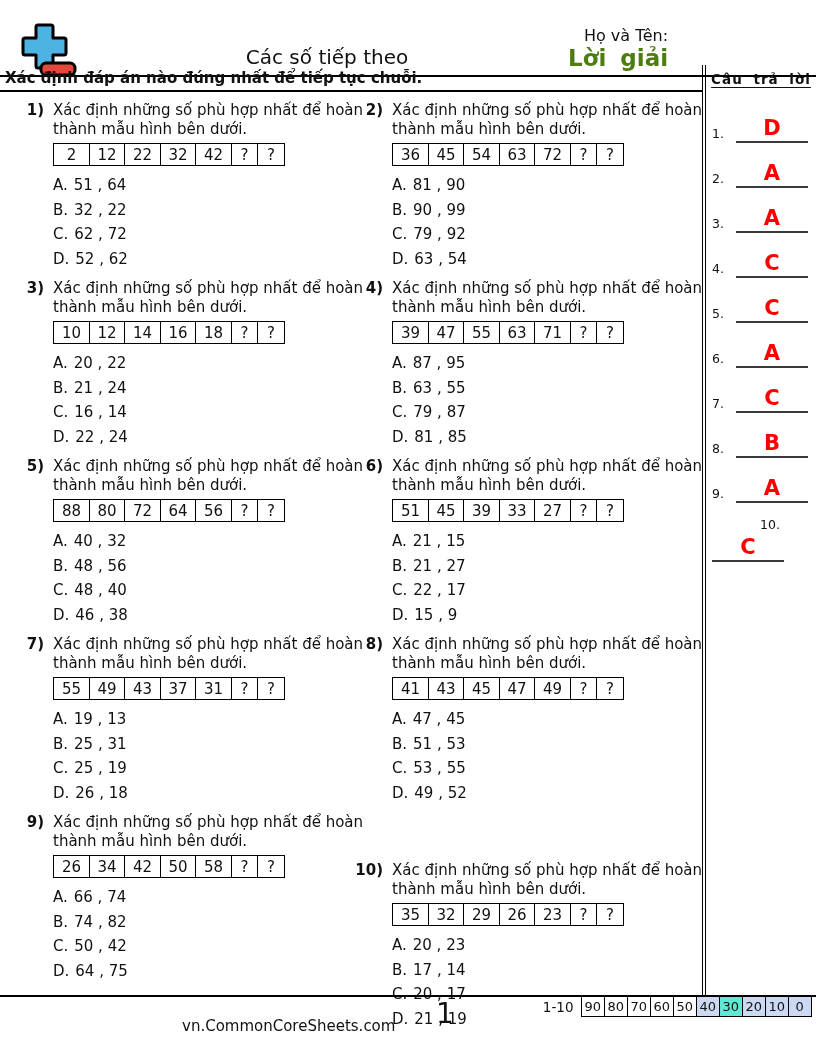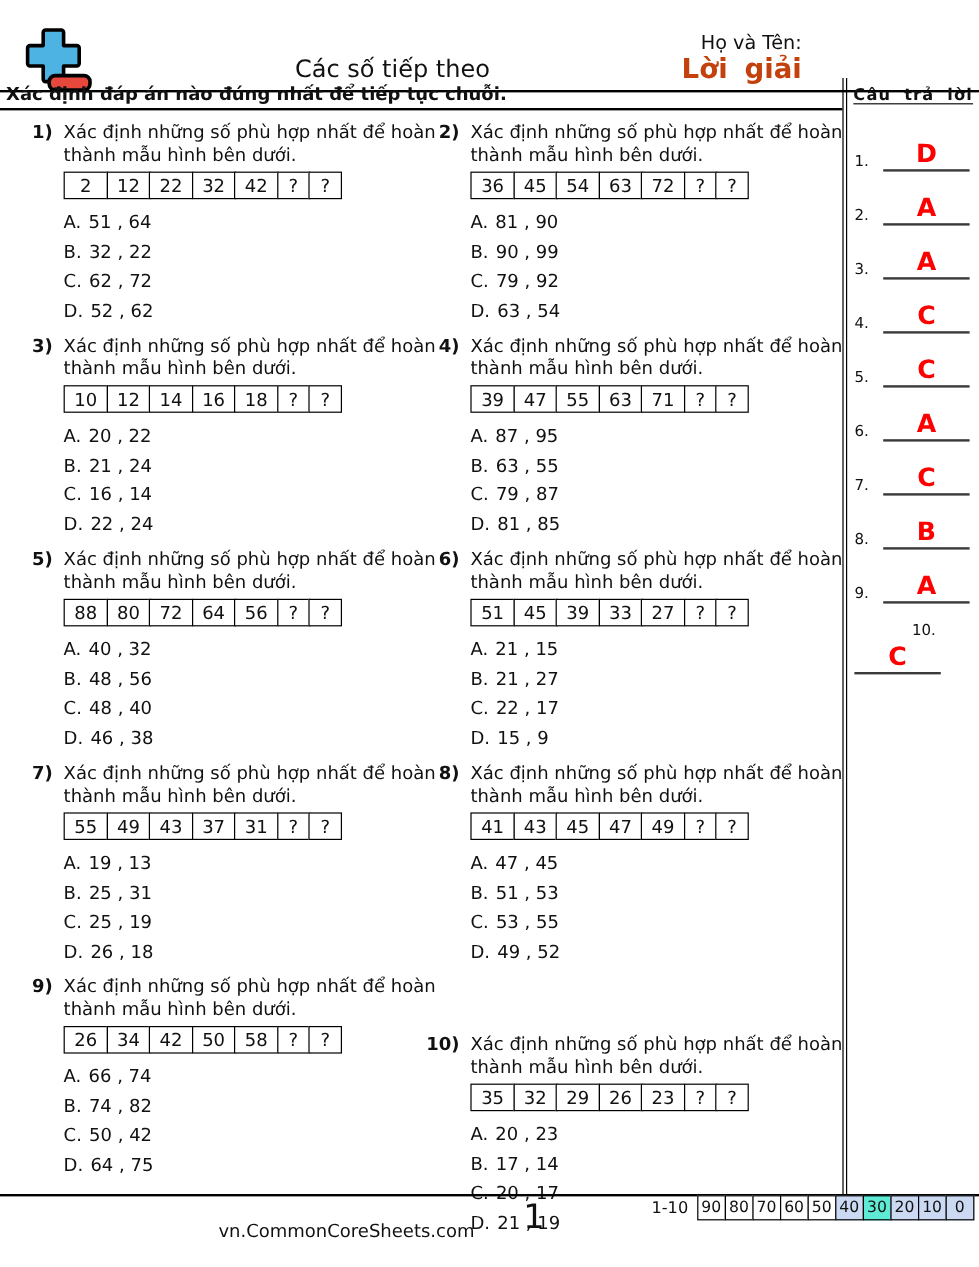--- a/index.html
+++ b/index.html
@@ -63,21 +63,21 @@
   <div class="header">
     <div class="logo">
       <svg width="66" height="56" viewBox="0 0 66 56">
         <path d="M25 3 h13 a2 2 0 0 1 2 2 v11 h11 a2 2 0 0 1 2 2 v13 a2 2 0 0 1 -2 2 h-11 v11 a2 2 0 0 1 -2 2 h-13 a2 2 0 0 1 -2 -2 v-11 h-11 a2 2 0 0 1 -2 -2 v-13 a2 2 0 0 1 2 -2 h11 v-11 a2 2 0 0 1 2 -2 z" fill="#4db3e2" stroke="#000" stroke-width="3" stroke-linejoin="round"></path>
         <rect x="28" y="41" width="34" height="12" rx="5" fill="#e8473c" stroke="#000" stroke-width="3"></rect>
       </svg>
     </div>
     <div class="header-title">Các số tiếp theo</div>
     <div class="name-row">
       <span class="name-label">Họ và Tên:</span>
-      <span class="name-value" id="name-value" style="color: #c2410c;">Lời giải</span>
+      <span class="name-value" id="name-value" style="color: #4d7c0f;">Lời giải</span>
     </div>
   </div>
 
   <div class="content">
     <div class="main">
       <div class="instruction">Xác định đáp án nào đúng nhất để tiếp tục chuỗi.</div>
       <div class="questions-grid">
           <div class="question" style="left: 4px; top: 8px;">
             <div class="qnum">1)</div>
             <div class="qbody">

